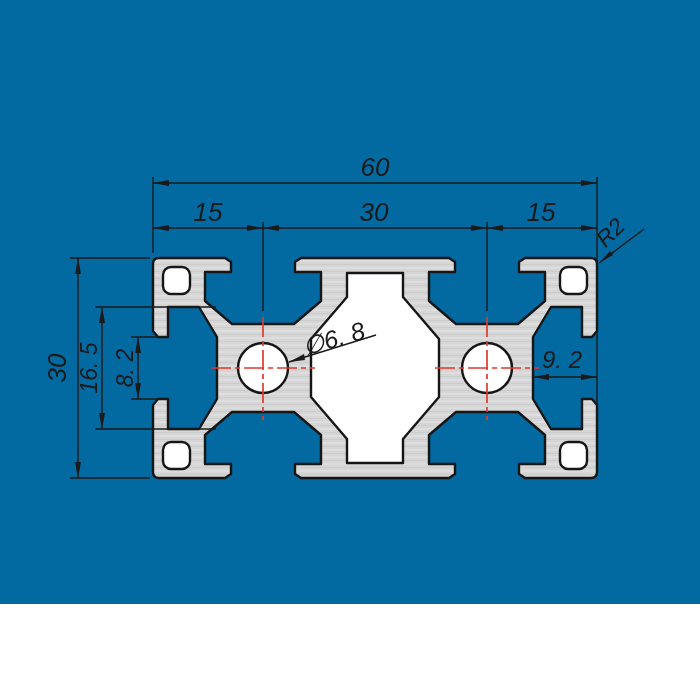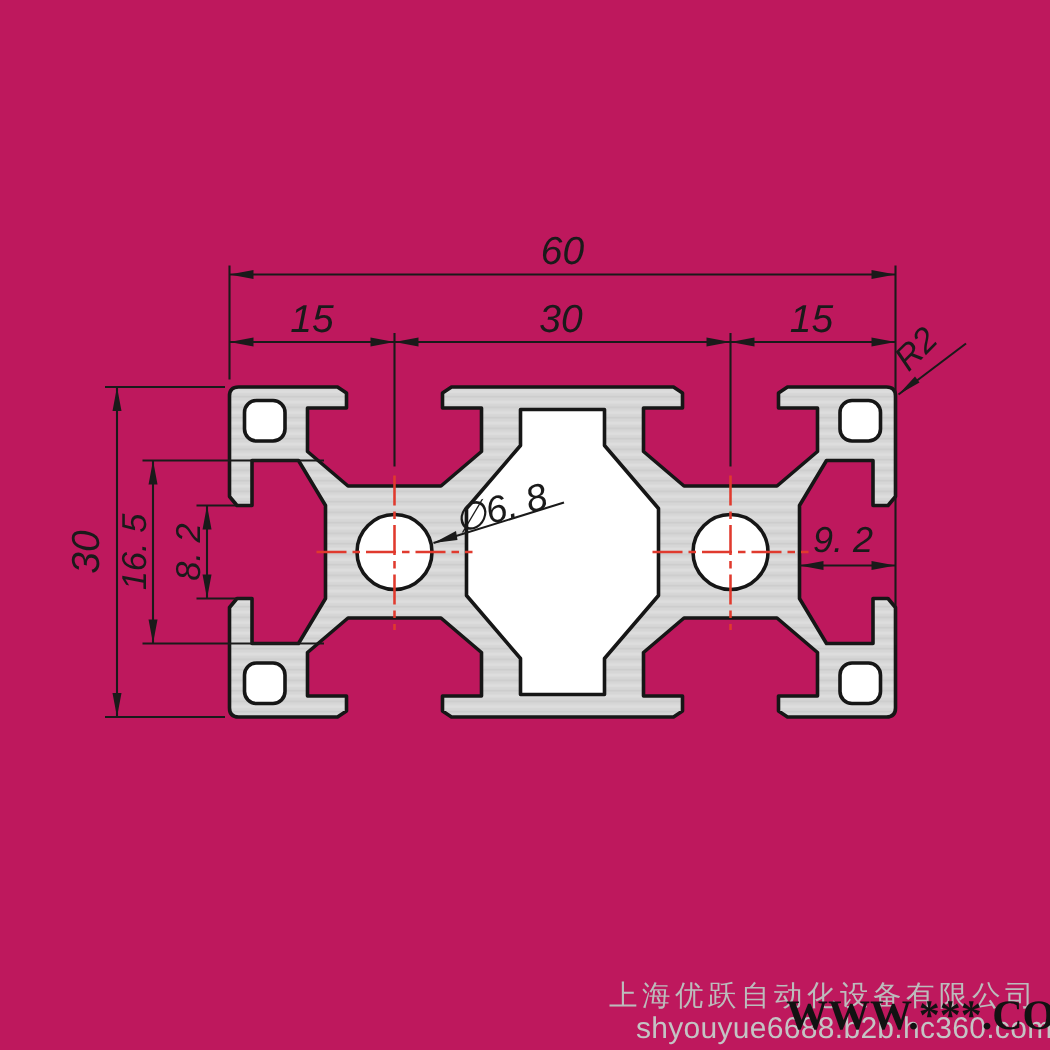--- a/index.html
+++ b/index.html
@@ -1,16 +1,16 @@
 <!DOCTYPE html>
 <html><head>
 <meta charset="utf-8">
 <style>
   html,body{margin:0;padding:0;background:#ffffff;}
-  #stage{position:relative;width:700px;height:700px;background:#be185d;overflow:hidden;
+  #stage{position:relative;width:700px;height:604px;background:#0369a1;overflow:hidden;
          font-family:"Liberation Sans",sans-serif;}
   svg{position:absolute;left:0;top:0;}
   .dim-text{font-family:"Liberation Sans",sans-serif;font-style:italic;fill:#1a1a1a;}
   .wm-company{position:absolute;left:406px;top:651px;font-size:19px;letter-spacing:3px;
               color:#bcbcbc;white-space:nowrap;}
   .wm-url{position:absolute;left:424px;top:675px;font-size:20px;letter-spacing:0.2px;
           color:#c4c4c4;white-space:nowrap;}
   .wm-site{position:absolute;left:524px;top:662px;font-size:28px;font-weight:600;
            font-family:"Liberation Serif",serif;color:#121212;white-space:nowrap;}
 </style>

